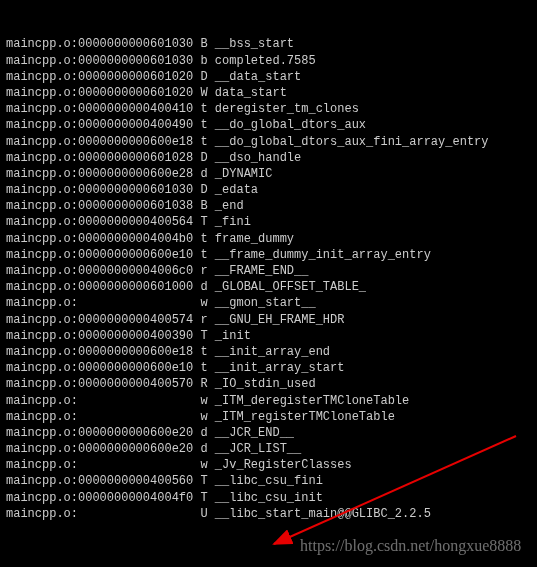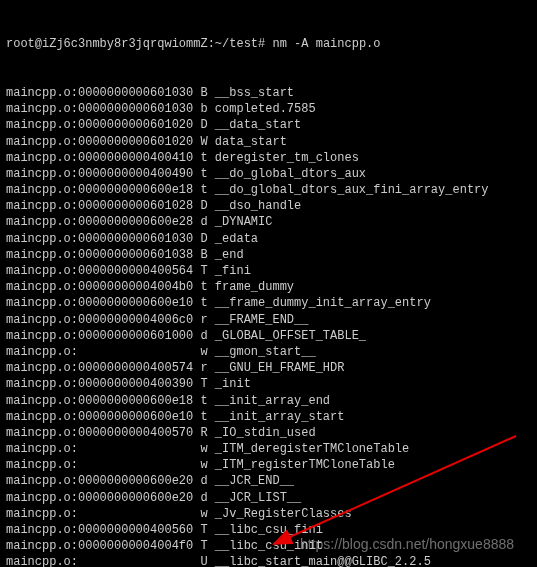--- a/index.html
+++ b/index.html
@@ -25,30 +25,29 @@
   .prompt-user { color: #ccc; }
   .prompt-path { color: #ccc; }
   .cmd { color: #ccc; }
   .arrow {
     position: absolute;
     pointer-events: none;
   }
   .watermark {
     position: absolute;
     color: rgba(200,200,200,0.55);
-    font-family: Liberation Sans, sans-serif;
-    font-size: 14px;
+    font-family: Liberation Serif, serif;
+    font-size: 16px;
     pointer-events: none;
   }
 </style>
 </head>
 <body>
 
 <div class="terminal">
-  <span class="line"><span class="prompt-user">root@iZj6c3nmby8r3jqrqwiommZ</span>:<span class="prompt-path">~/test</span><span>#</span> <span class="cmd">nm -A maincpp.o</span></span>
   <div id="rows"><span class="line">maincpp.o:0000000000601030 B __bss_start</span><span class="line">maincpp.o:0000000000601030 b completed.7585</span><span class="line">maincpp.o:0000000000601020 D __data_start</span><span class="line">maincpp.o:0000000000601020 W data_start</span><span class="line">maincpp.o:0000000000400410 t deregister_tm_clones</span><span class="line">maincpp.o:0000000000400490 t __do_global_dtors_aux</span><span class="line">maincpp.o:0000000000600e18 t __do_global_dtors_aux_fini_array_entry</span><span class="line">maincpp.o:0000000000601028 D __dso_handle</span><span class="line">maincpp.o:0000000000600e28 d _DYNAMIC</span><span class="line">maincpp.o:0000000000601030 D _edata</span><span class="line">maincpp.o:0000000000601038 B _end</span><span class="line">maincpp.o:0000000000400564 T _fini</span><span class="line">maincpp.o:00000000004004b0 t frame_dummy</span><span class="line">maincpp.o:0000000000600e10 t __frame_dummy_init_array_entry</span><span class="line">maincpp.o:00000000004006c0 r __FRAME_END__</span><span class="line">maincpp.o:0000000000601000 d _GLOBAL_OFFSET_TABLE_</span><span class="line">maincpp.o:                 w __gmon_start__</span><span class="line">maincpp.o:0000000000400574 r __GNU_EH_FRAME_HDR</span><span class="line">maincpp.o:0000000000400390 T _init</span><span class="line">maincpp.o:0000000000600e18 t __init_array_end</span><span class="line">maincpp.o:0000000000600e10 t __init_array_start</span><span class="line">maincpp.o:0000000000400570 R _IO_stdin_used</span><span class="line">maincpp.o:                 w _ITM_deregisterTMCloneTable</span><span class="line">maincpp.o:                 w _ITM_registerTMCloneTable</span><span class="line">maincpp.o:0000000000600e20 d __JCR_END__</span><span class="line">maincpp.o:0000000000600e20 d __JCR_LIST__</span><span class="line">maincpp.o:                 w _Jv_RegisterClasses</span><span class="line">maincpp.o:0000000000400560 T __libc_csu_fini</span><span class="line">maincpp.o:00000000004004f0 T __libc_csu_init</span><span class="line">maincpp.o:                 U __libc_start_main@@GLIBC_2.2.5</span></div>
   
 </div>
 
 <svg class="arrow" width="537" height="567" style="left:0;top:0">
   <defs>
     <marker id="ah" markerWidth="10" markerHeight="8" refX="9" refY="4" orient="auto">
       <polygon points="0 0, 10 4, 0 8" fill="#e60000"></polygon>
     </marker>
   </defs>

